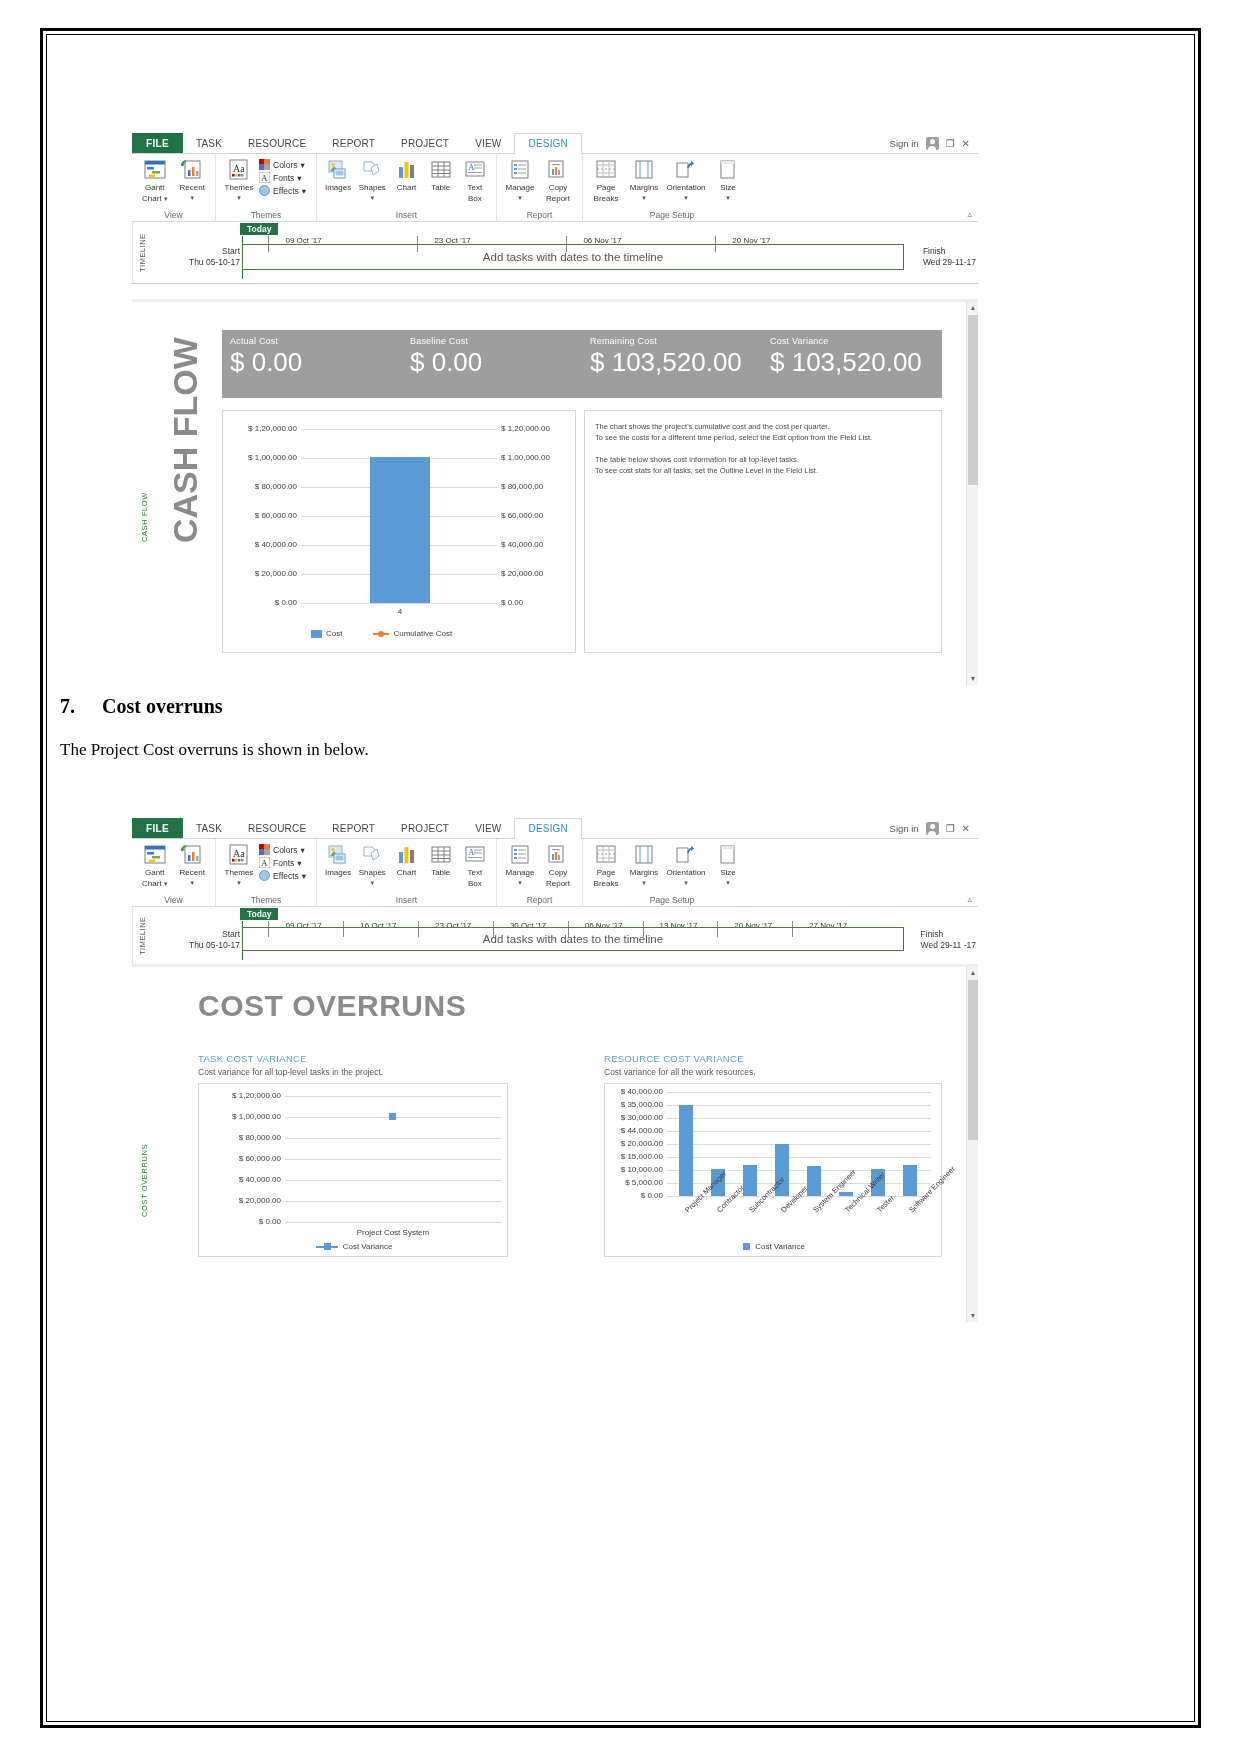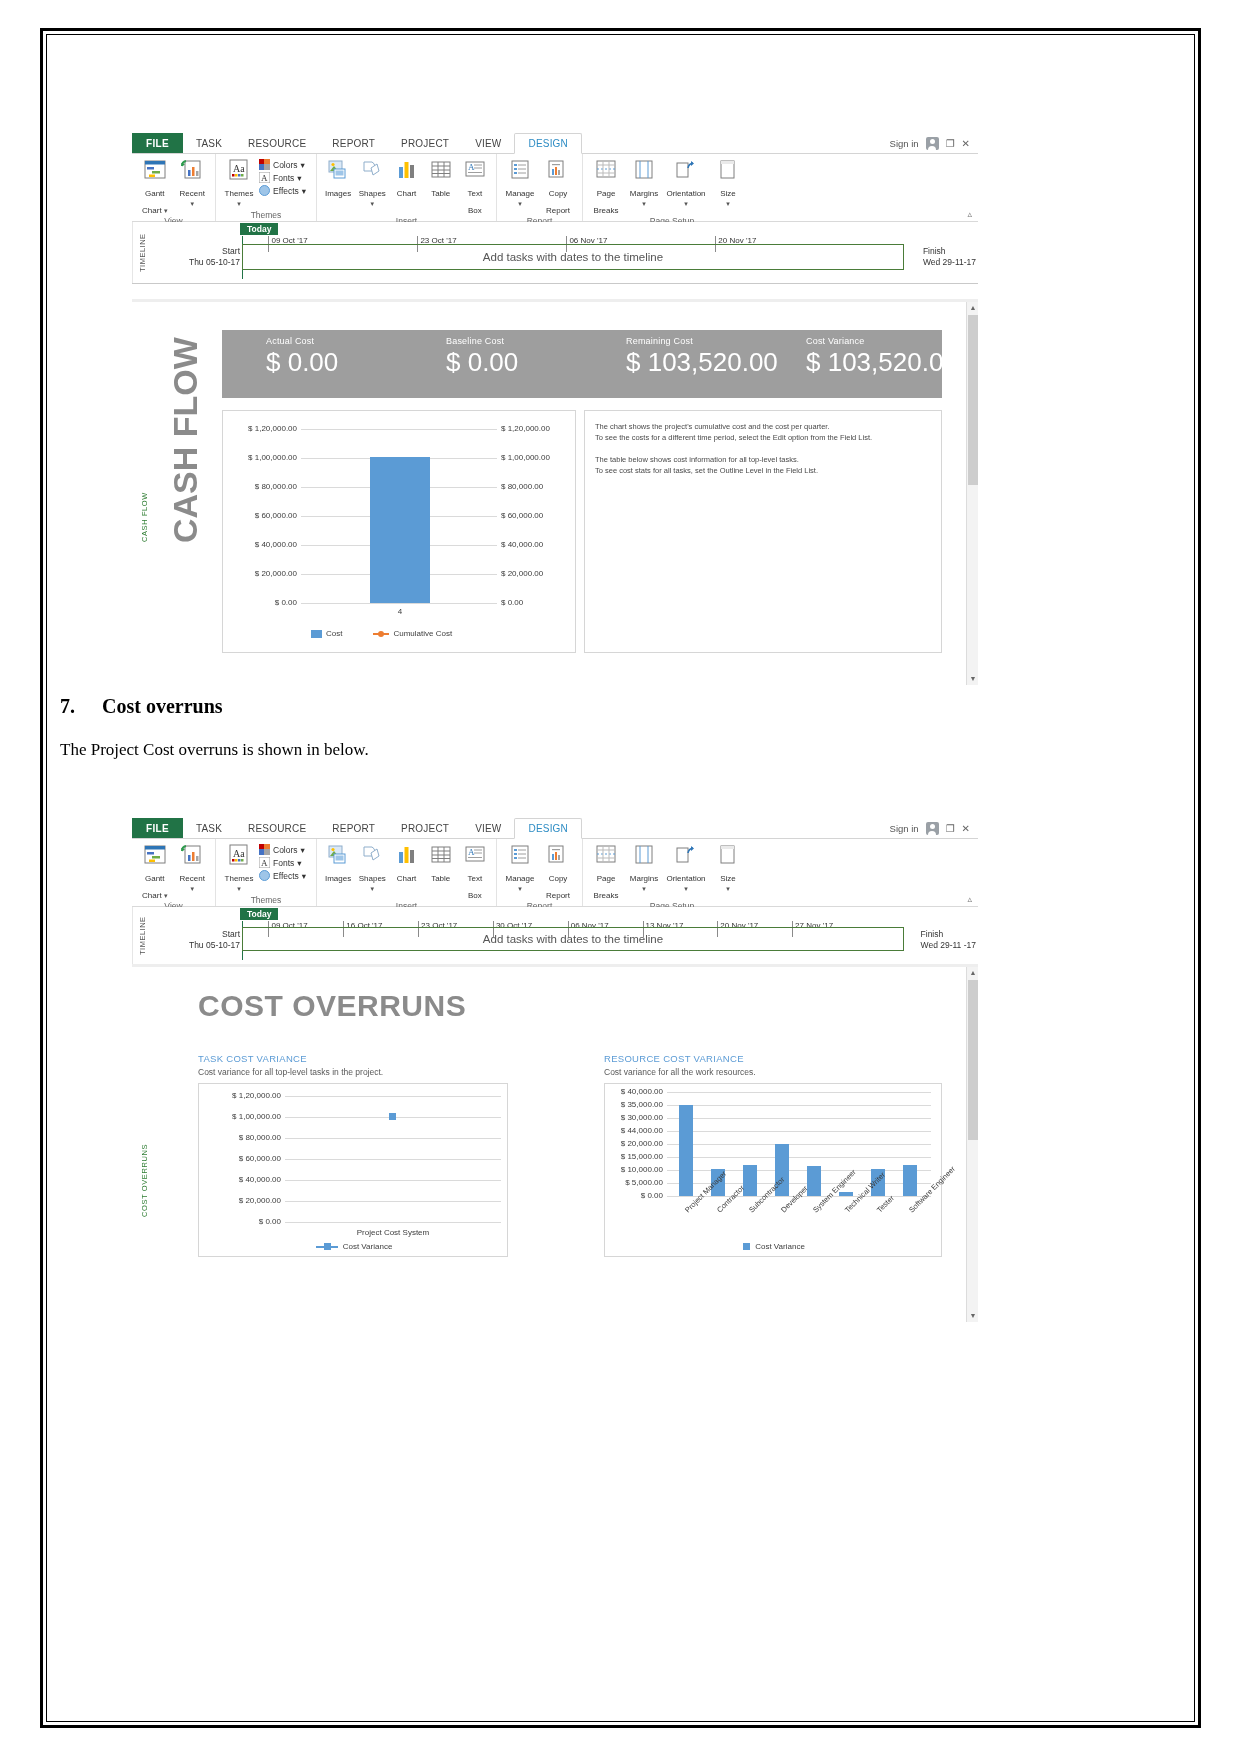--- a/index.html
+++ b/index.html
@@ -137,21 +137,21 @@
     flex-direction: column;
     align-items: center;
     width: 36px;
     font-size: 8px;
     color: #333;
     line-height: 9.5px;
     text-align: center;
     padding-top: 2px;
   }
   .rbtn.w-wide { width: 44px; }
-  .rbtn .lbl { margin-top: 7px; }
+  .rbtn .lbl { margin-top: 1px; }
   .rbtn .caret { font-size: 7px; color: #555; }
   .ico { width: 24px; height: 24px; position: relative; }
 
   .rsmall-col { display: flex; flex-direction: column; justify-content: space-between; gap: 2px; padding-top: 3px; }
   .rsmall {
     display: flex; align-items: center; gap: 3px;
     font-size: 8.5px; color: #333;
   }
   .rsmall .sq { width: 11px; height: 11px; }
 
@@ -221,21 +221,21 @@
     justify-content: center;
     font-size: 11.5px;
     color: #555;
     font-family: "Liberation Sans", sans-serif;
   }
   .tl-ticks { position: absolute; left: 90px; right: 74px; top: 14px; height: 16px; }
   .tl-tick {
     position: absolute; top: 0; height: 16px;
     border-left: 1px solid #8a8a8a;
     font-size: 8px; color: #333;
-    padding-left: 2px;
+    padding-left: 16px;
     white-space: nowrap;
   }
 
   
   .report-canvas {
     background: #fff;
     position: relative;
     overflow: hidden;
   }
   .scroll-right {
@@ -737,21 +737,21 @@
       </div>
     </div>
 
     <div class="report-canvas" style="position:absolute; left:0; top:166px; width:846px; height:386px; border-top:3px solid #eee;">
 
       <div class="vert-side-label" style="left:8px; top:150px; height:90px;">CASH FLOW</div>
 
       <div class="cf-title" style="left:34px; top:26px; height:215px;">CASH FLOW</div>
 
       <div class="kpi-band" style="left:90px; top:28px; width:720px; height:68px;">
-        <div class="kpi" style="flex:0 0 180px;margin-left:36px;">
+        <div class="kpi" style="flex:0 0 180px;">
           <div class="kpi-label">Actual Cost</div>
           <div class="kpi-value">$ 0.00</div>
         </div>
         <div class="kpi" style="flex:0 0 180px;">
           <div class="kpi-label">Baseline Cost</div>
           <div class="kpi-value">$ 0.00</div>
         </div>
         <div class="kpi" style="flex:0 0 180px;">
           <div class="kpi-label">Remaining Cost</div>
           <div class="kpi-value">$ 103,520.00</div>

